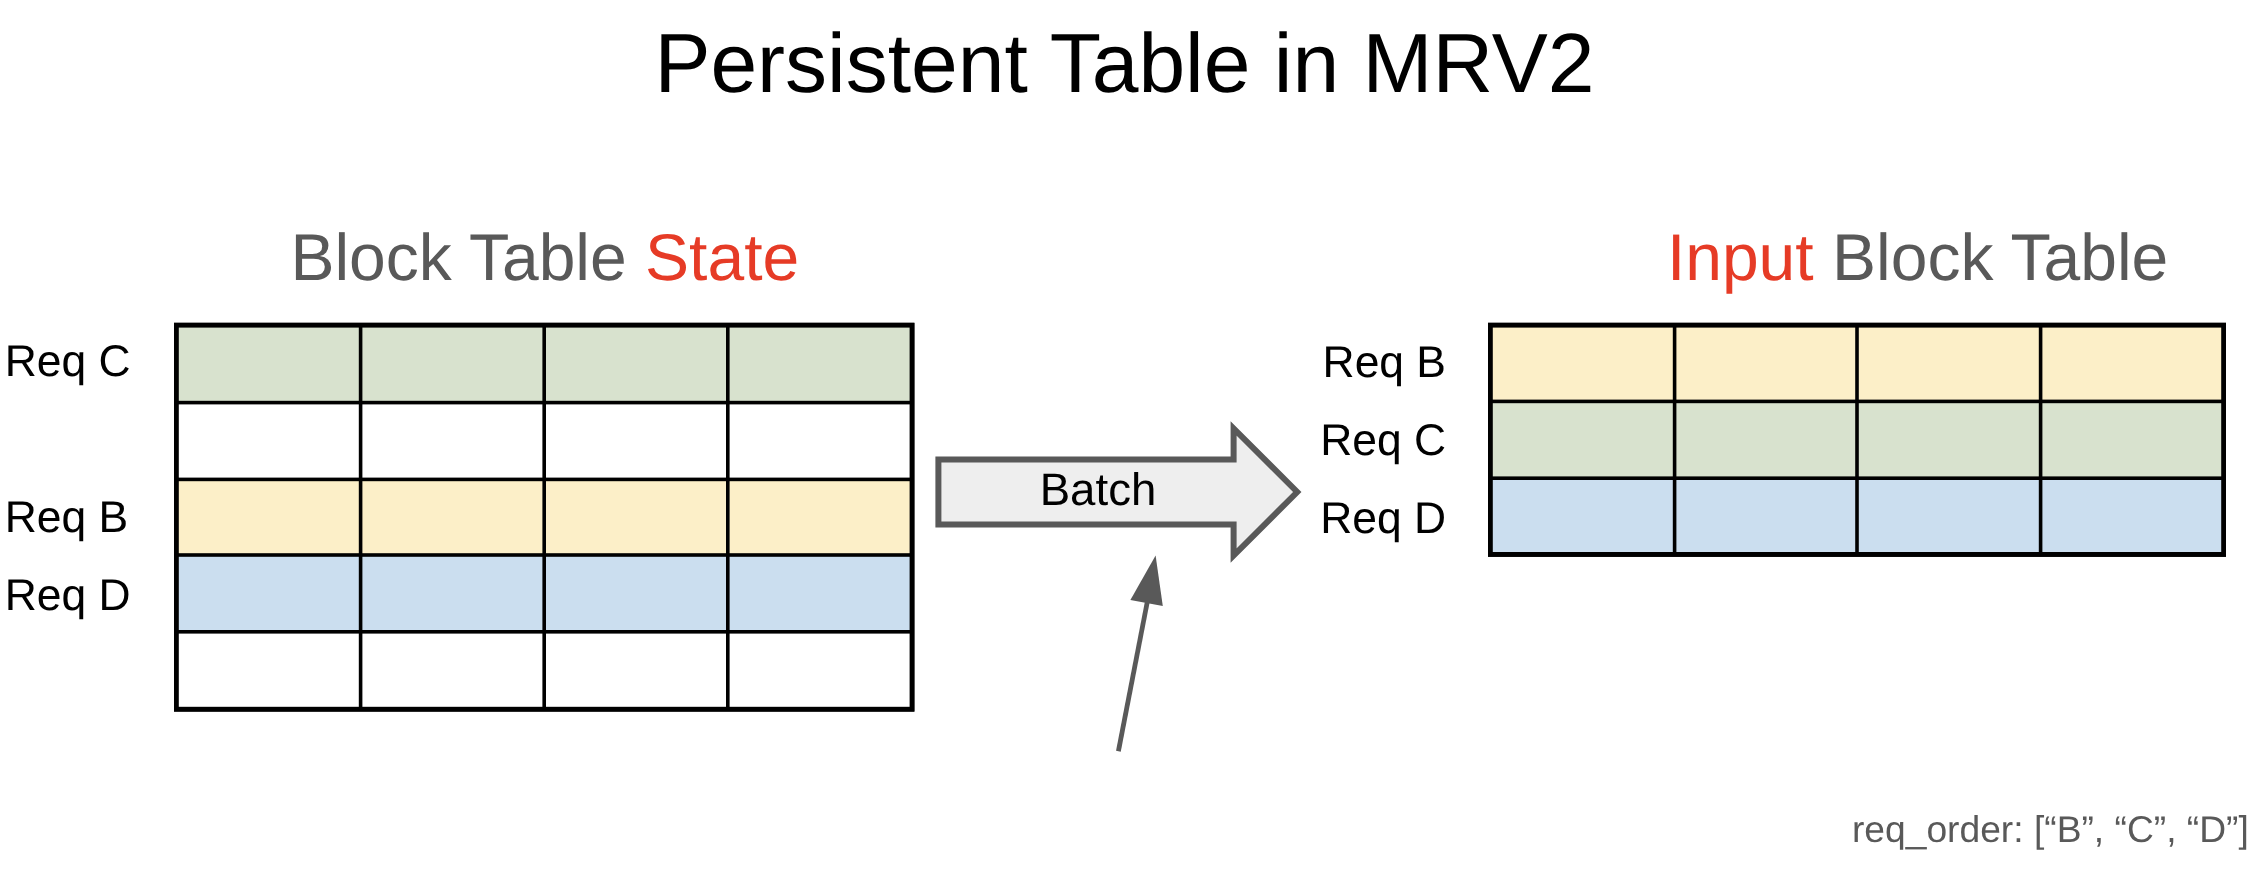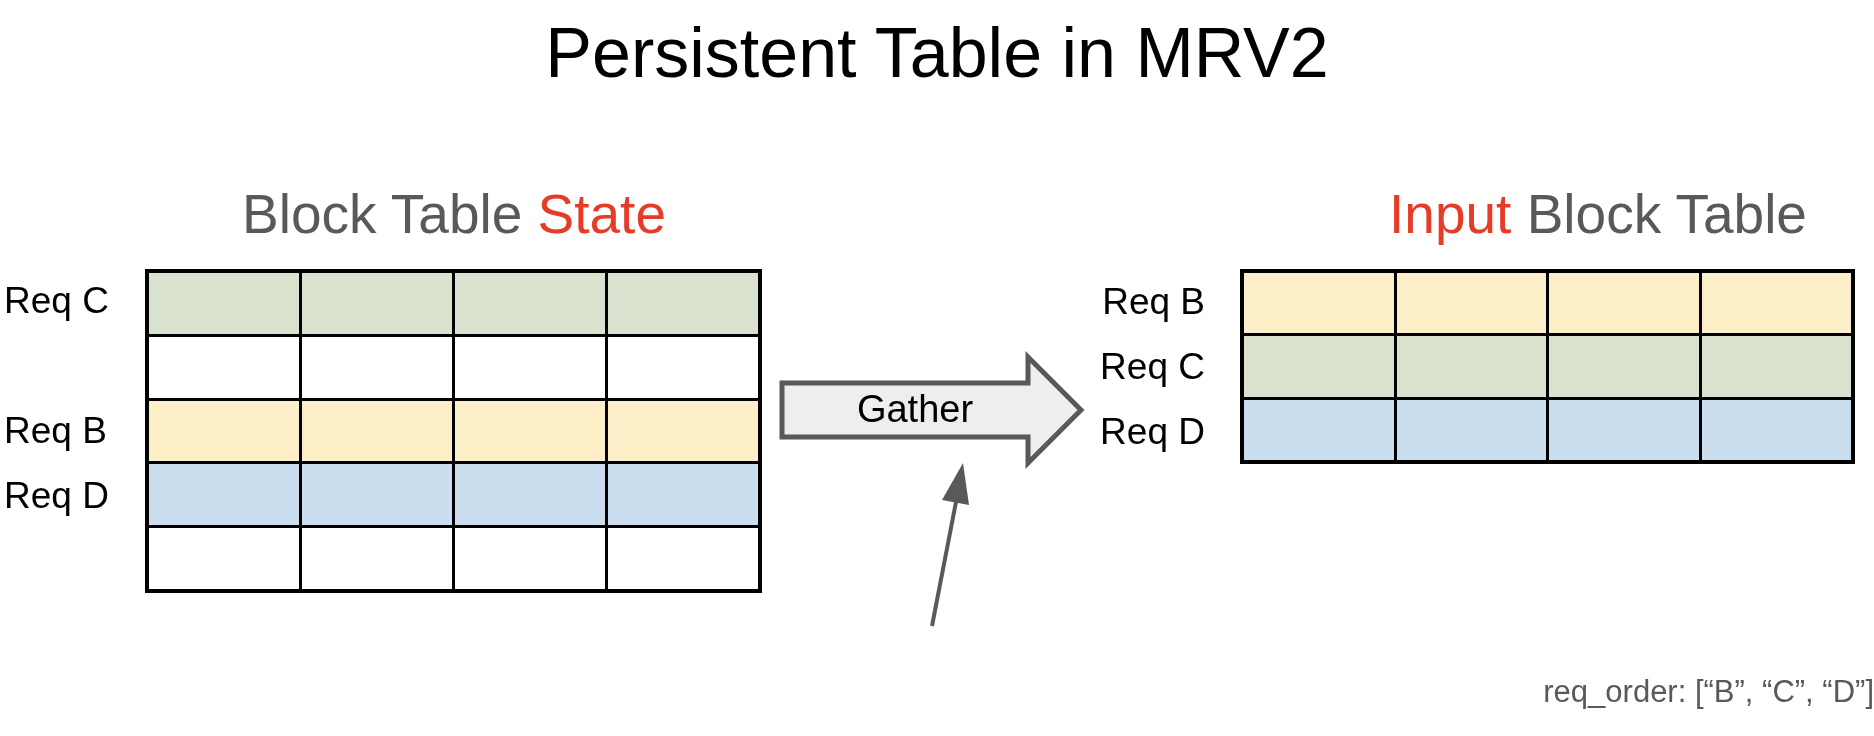--- a/index.html
+++ b/index.html
@@ -144,17 +144,17 @@
       <div class="row-label" style="top: 366.5px;">Req C</div>
       <div class="row-label" style="top: 431.5px;">Req D</div>
     </div>
 
   <svg class="overlay" width="1874" height="736" viewBox="0 0 1874 736">
     <polygon points="782,383 1028,383 1028,357 1081,410 1028,463 1028,437 782,437" style="fill: var(--arrow-fill, #eeeeee); stroke: var(--arrow-stroke, #595959); stroke-width: 5; stroke-linejoin: miter;"></polygon>
     <line x1="932" y1="626" x2="956" y2="502" style="stroke: var(--text-gray, #595959); stroke-width: 4;"></line>
     <polygon points="963,463 969,505 942,500" style="fill: var(--text-gray, #595959);"></polygon>
   </svg>
 
-  <div class="gather-label">Gather</div>
+  <div class="gather-label">Batch</div>
 
   <div class="annotation">req_order: [“B”, “C”, “D”]</div>
 
 </div>
 
 </body></html>

